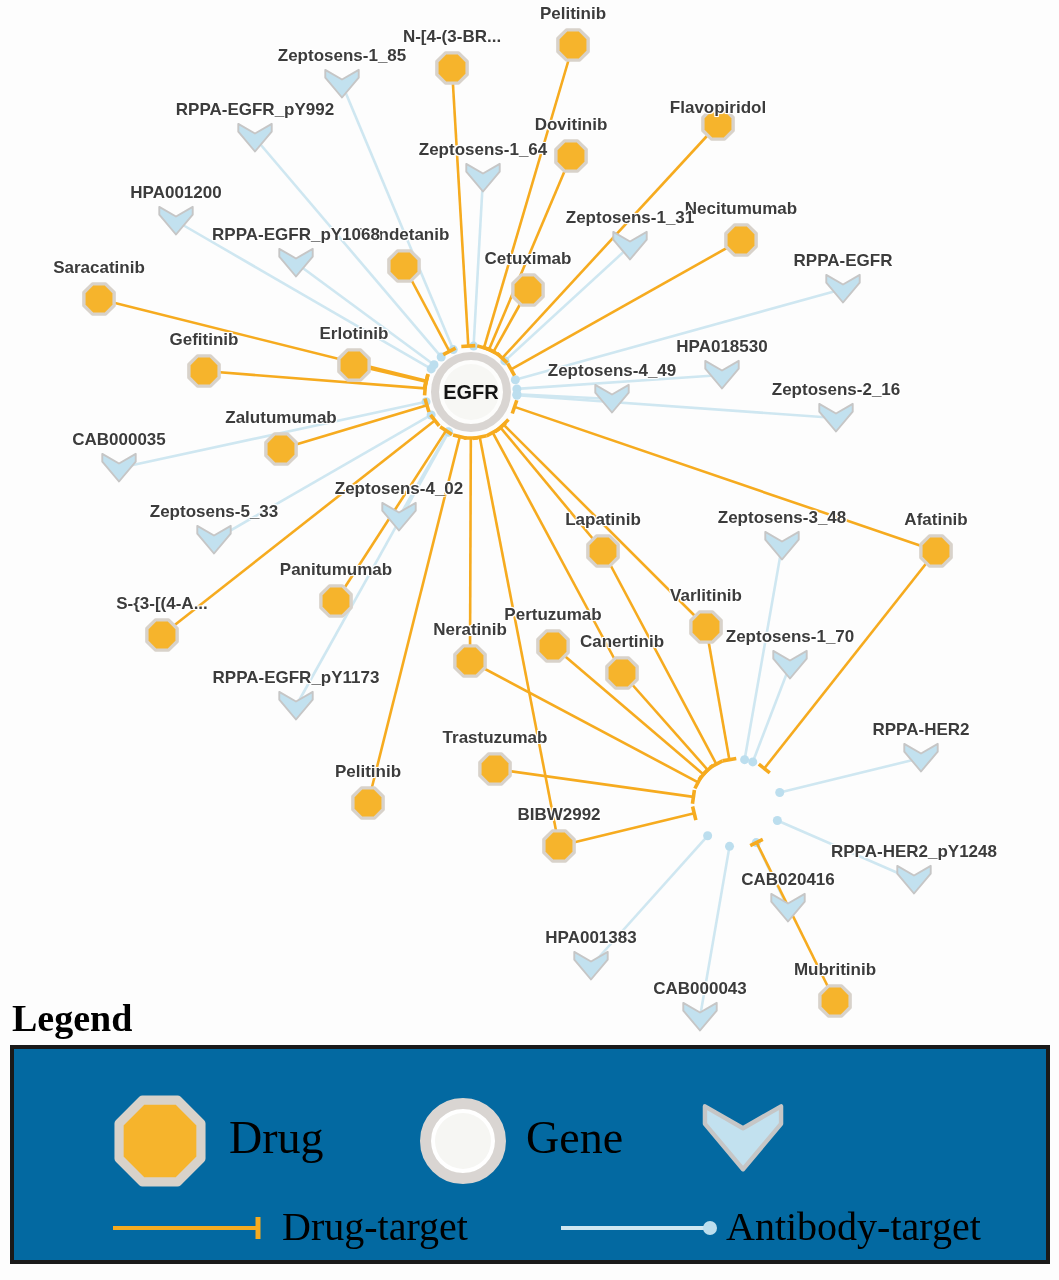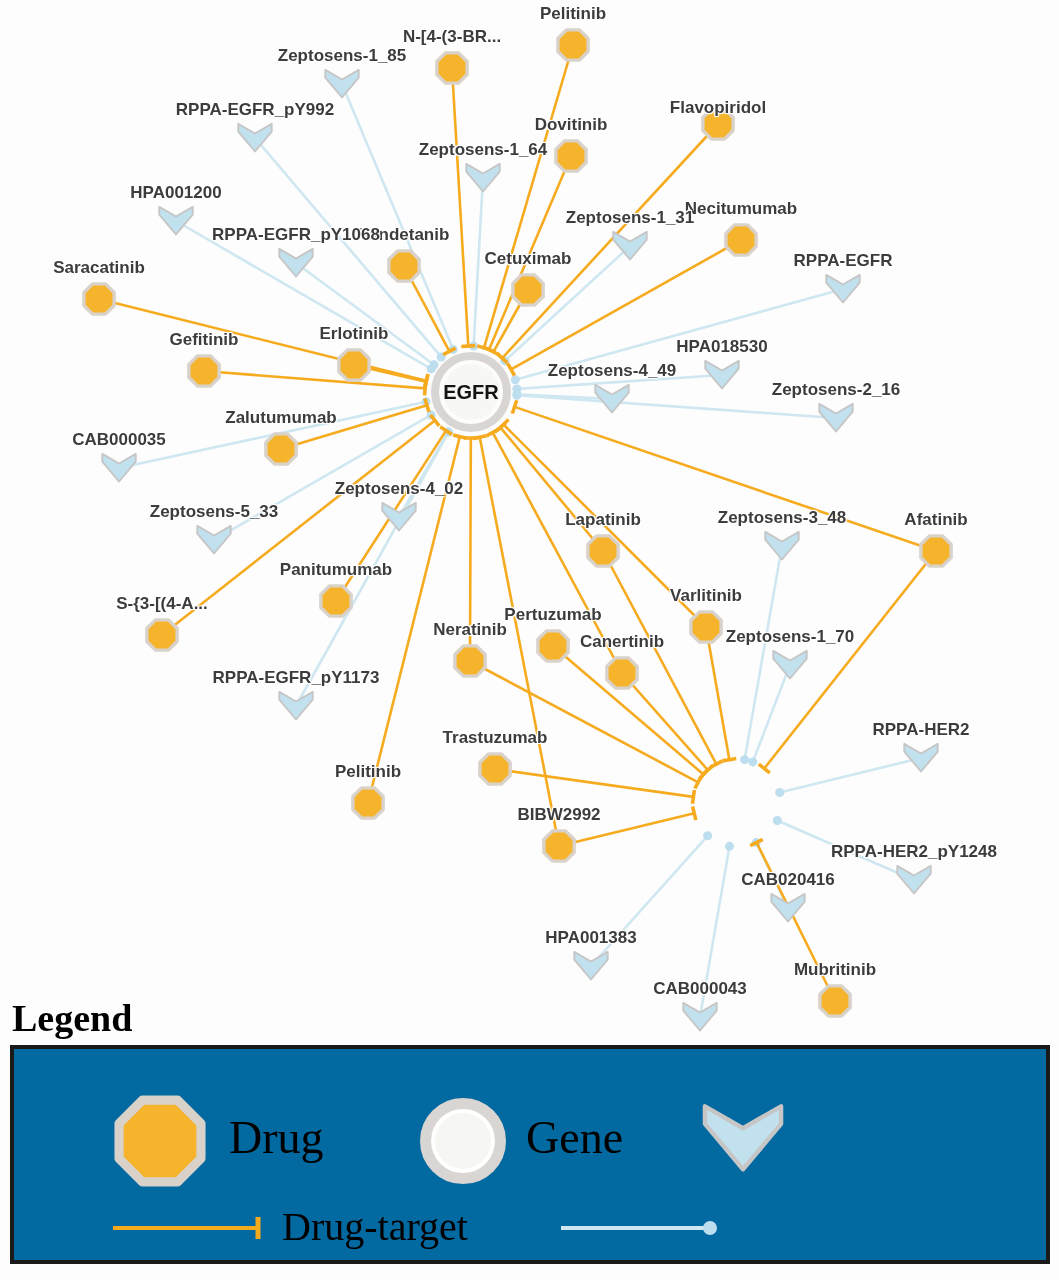--- a/index.html
+++ b/index.html
@@ -366,15 +366,16 @@
       </svg>
     </span>
     <span class="legend-edge-text" style="left:268px;top:154px;">Drug-target</span>
 
     <span class="legend-sym" style="left:542px;top:164px;">
       <svg width="172" height="30" viewBox="0 0 172 30">
         <line x1="5" y1="15" x2="148" y2="15" stroke="#CFE7F1" stroke-width="4"></line>
         <circle cx="154" cy="15" r="7" fill="#BCDEEE"></circle>
       </svg>
     </span>
+    <span class="legend-edge-text" style="left:712px;top:154px;">Antibody-target</span>
 
   </div>
 </div>
 
 </body></html>

